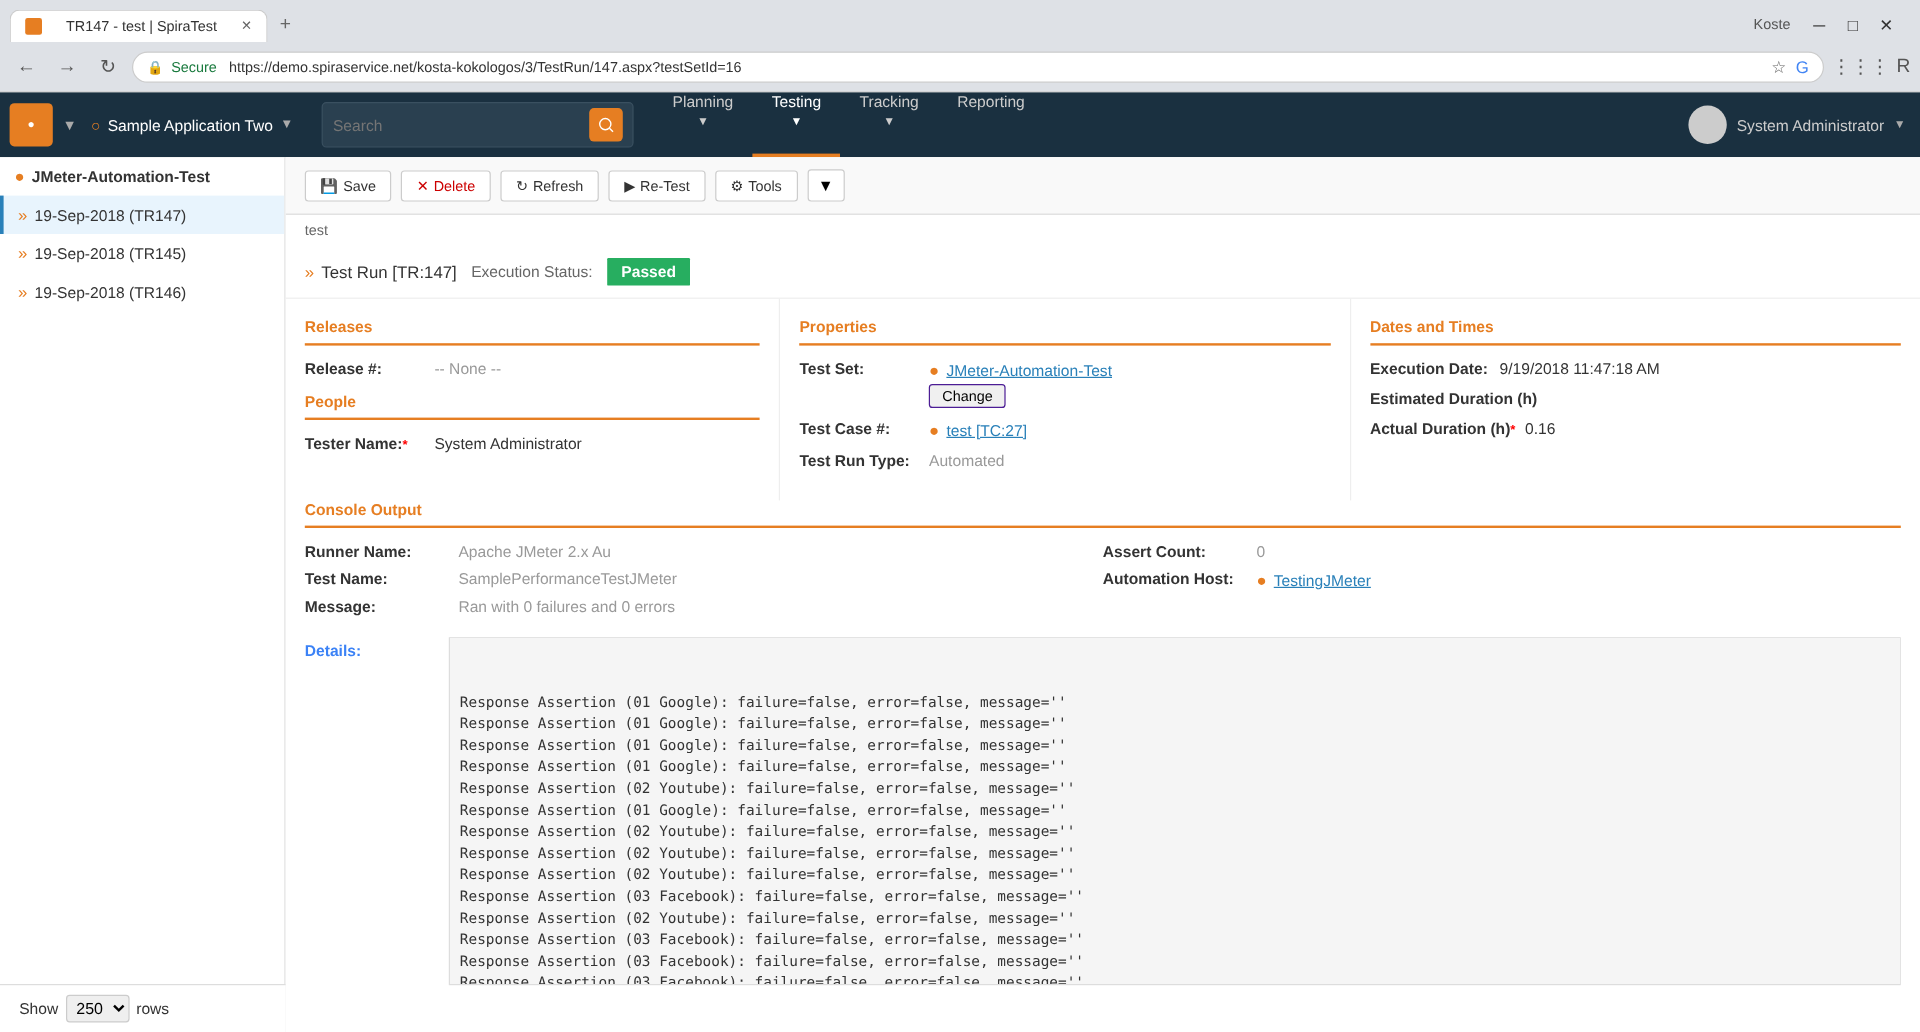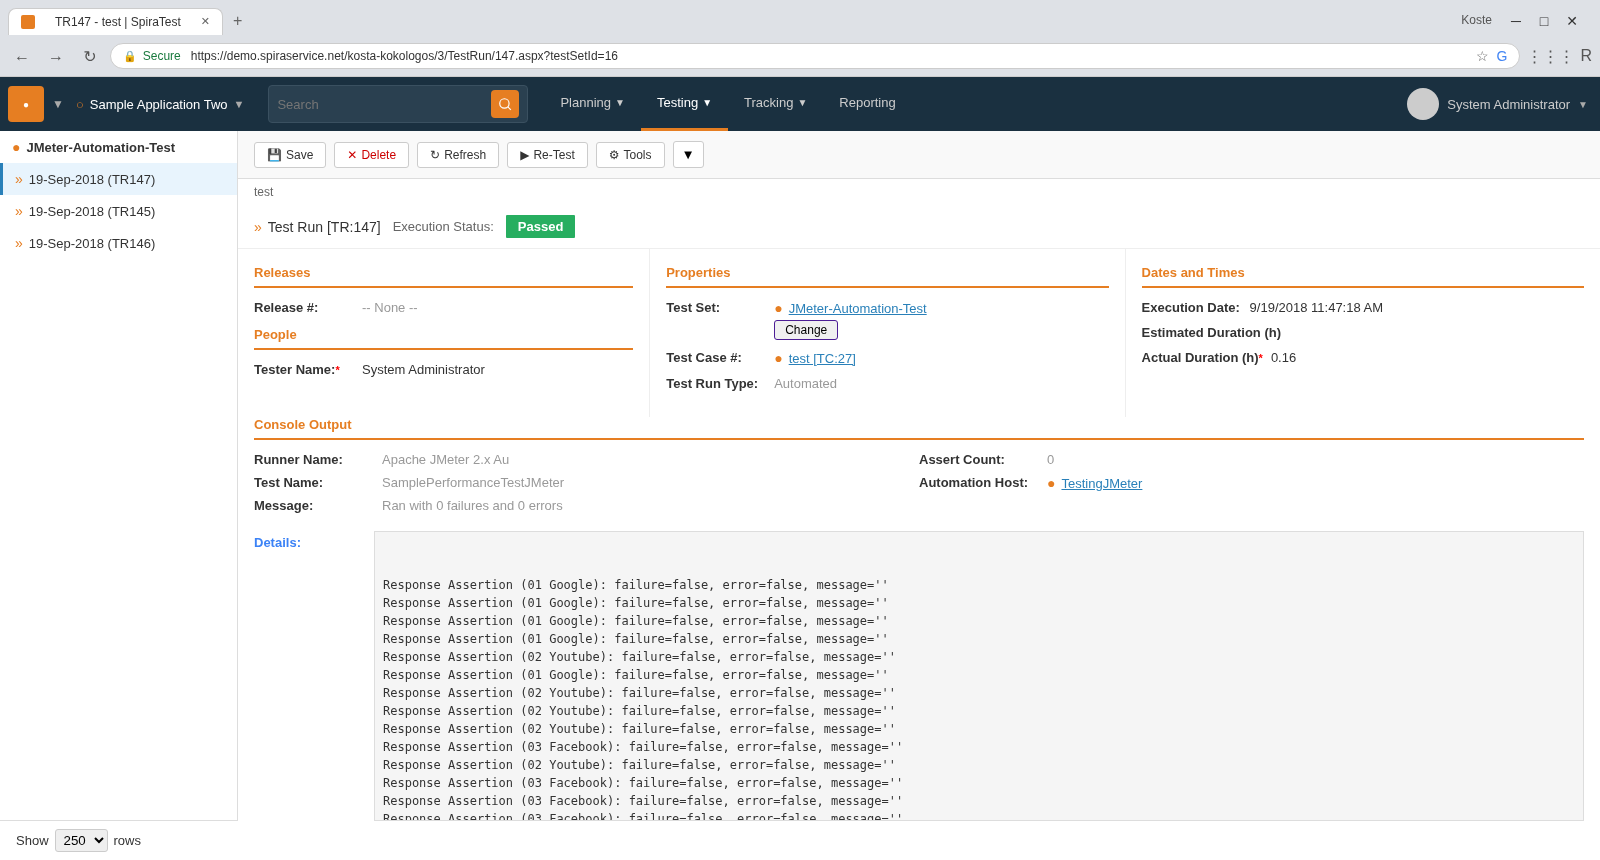--- a/index.html
+++ b/index.html
@@ -27,21 +27,21 @@
     .app-navbar { background: #1a3040; display: flex; align-items: center; padding: 0; height: 54px; }
     .app-logo { background: #e67e22; width: 36px; height: 36px; margin: 0 8px; border-radius: 4px; display: flex; align-items: center; justify-content: center; color: white; font-weight: bold; font-size: 18px; flex-shrink: 0; }
     .app-logo-arrow { color: #aaa; font-size: 12px; margin-right: 4px; cursor: pointer; }
     .app-project { display: flex; align-items: center; gap: 6px; color: white; font-size: 13px; padding: 0 8px; cursor: pointer; }
     .project-icon { color: #e67e22; }
     .project-arrow { color: #aaa; font-size: 11px; }
     .search-box { display: flex; align-items: center; background: #2a4050; border: 1px solid #3a5060; border-radius: 4px; padding: 4px 8px; margin: 0 16px; flex: 0 0 260px; }
     .search-input { background: none; border: none; color: #ccc; font-size: 13px; outline: none; flex: 1; }
     .search-btn { background: #e67e22; border: none; color: white; width: 28px; height: 28px; border-radius: 4px; cursor: pointer; display: flex; align-items: center; justify-content: center; margin-left: 4px; }
     .nav-items { display: flex; height: 100%; }
-    .nav-item { display: flex; align-items: center; gap: 4px; padding: 0 16px; color: #ccc; font-size: 13px; cursor: pointer; height: 100%; border-bottom: 3px solid transparent; }
+    .nav-item { display: flex; align-items: center; gap: 4px; padding: 0 16px; color: #ccc; font-size: 13px; cursor: pointer; height: 100%; border-bottom: 3px solid transparent; flex-direction: column; }
     .nav-item.active { color: white; border-bottom-color: #e67e22; }
     .nav-arrow { font-size: 10px; }
     .nav-right { margin-left: auto; display: flex; align-items: center; padding-right: 12px; gap: 8px; }
     .user-avatar { width: 32px; height: 32px; background: #ccc; border-radius: 50%; }
     .user-label { color: #ccc; font-size: 13px; }
     .user-arrow { color: #aaa; font-size: 10px; }
 
     
     .main-container { display: flex; height: calc(860px - 54px - 60px); }
 

